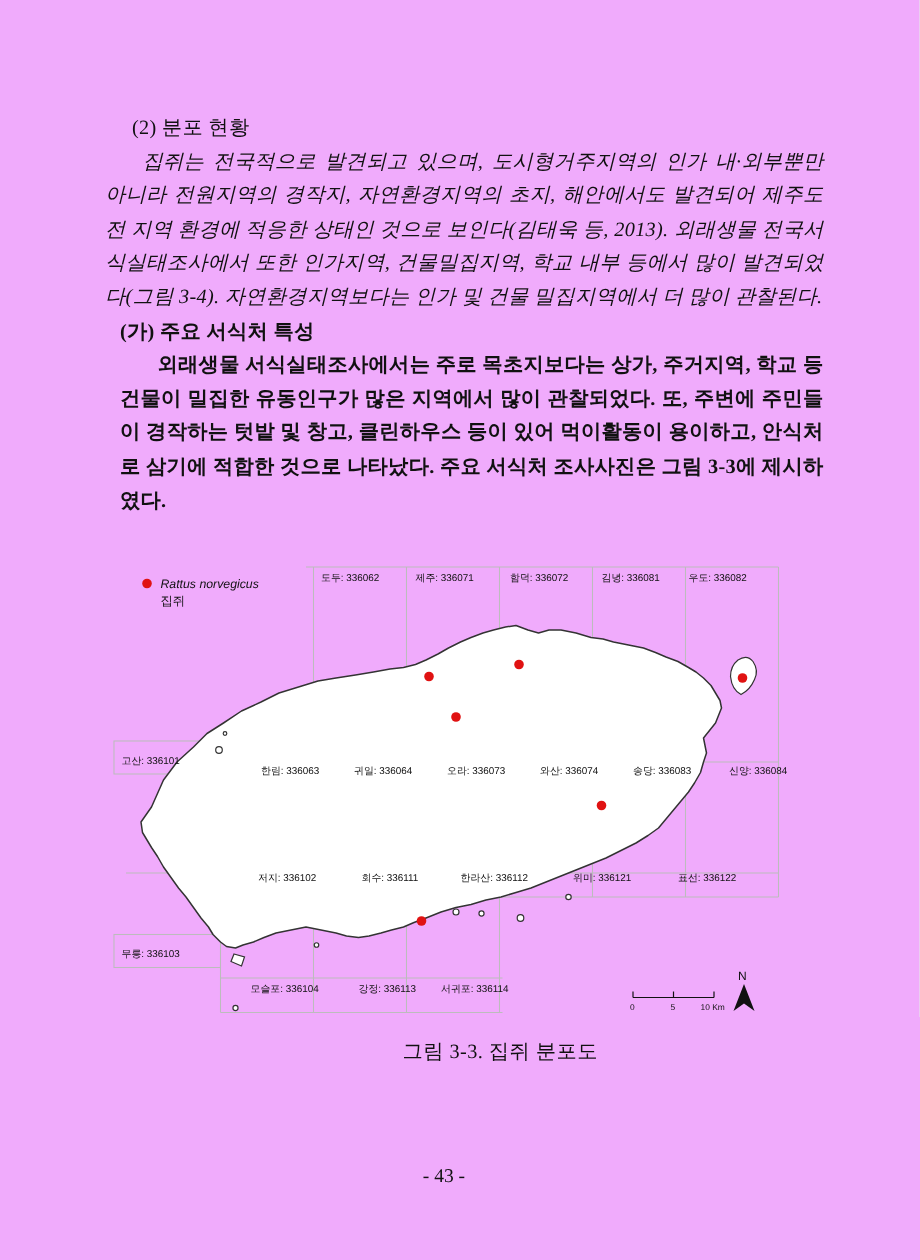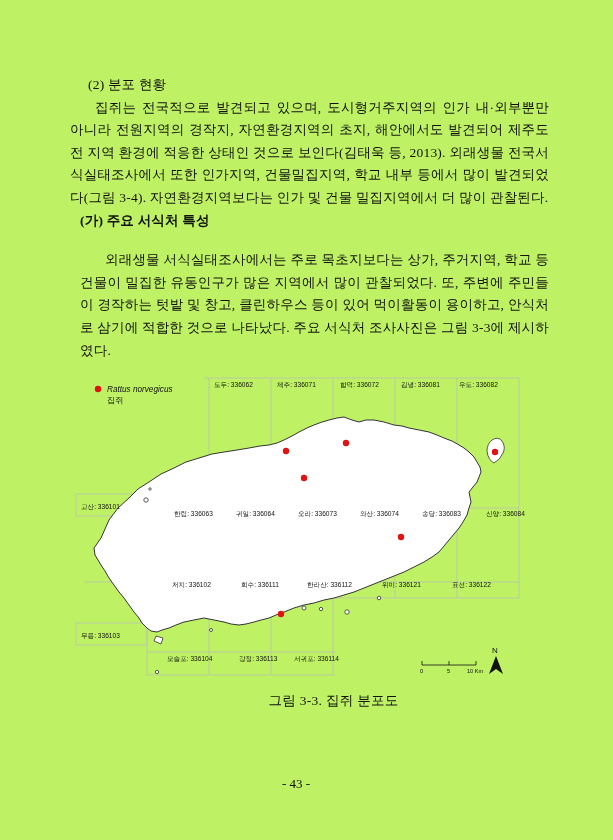--- a/index.html
+++ b/index.html
@@ -1,23 +1,23 @@
 <!DOCTYPE html>
 <html><head>
 <meta charset="utf-8">
 <style>
   html,body{margin:0;padding:0;background:#e8e8e8;}
-  .page{position:relative;width:613px;height:840px;background:#bef264;margin:0 auto;overflow:hidden;
+  .page{position:relative;width:613px;height:840px;background:#f0abfc;margin:0 auto;overflow:hidden;
         font-family:"Liberation Serif",serif;color:#111;}
   .textblock{position:absolute;left:70px;top:74px;width:479px;
              font-size:13.5px;line-height:22.6px;text-align:justify;letter-spacing:.2px;}
   .h2{margin:0 0 0 18px;text-align:left;}
-  .para1{margin:0;text-indent:25px;}
+  .para1{margin:0;text-indent:25px;font-style:italic;}
   .h3{margin:0 0 0 10px;text-align:left;font-weight:bold;}
-  .para2{margin:17px 0 0 10px;text-indent:25px;}
+  .para2{margin:0 0 0 10px;text-indent:25px;font-weight:bold;}
   .figure{position:absolute;left:74px;top:370px;width:465px;height:320px;}
   .caption{position:absolute;left:0;top:692px;width:609px;text-align:center;font-size:13.5px;letter-spacing:.3px;padding-left:29px;}
   .pagenum{position:absolute;left:0;top:776px;width:592px;text-align:center;font-size:13px;}
   
   .glabel{font-family:"Liberation Sans",sans-serif;font-size:6.6px;fill:#111;}
   .legend-species{font-family:"Liberation Sans",sans-serif;font-size:8.2px;font-style:italic;fill:#111;}
   .legend-name{font-family:"Liberation Sans",sans-serif;font-size:8.2px;fill:#111;}
   .scale-label{font-family:"Liberation Sans",sans-serif;font-size:5.6px;fill:#111;}
   .north-n{font-family:"Liberation Sans",sans-serif;font-size:8px;fill:#111;}
   .gridline{stroke:#bcbcbc;stroke-width:.7;fill:none;}

